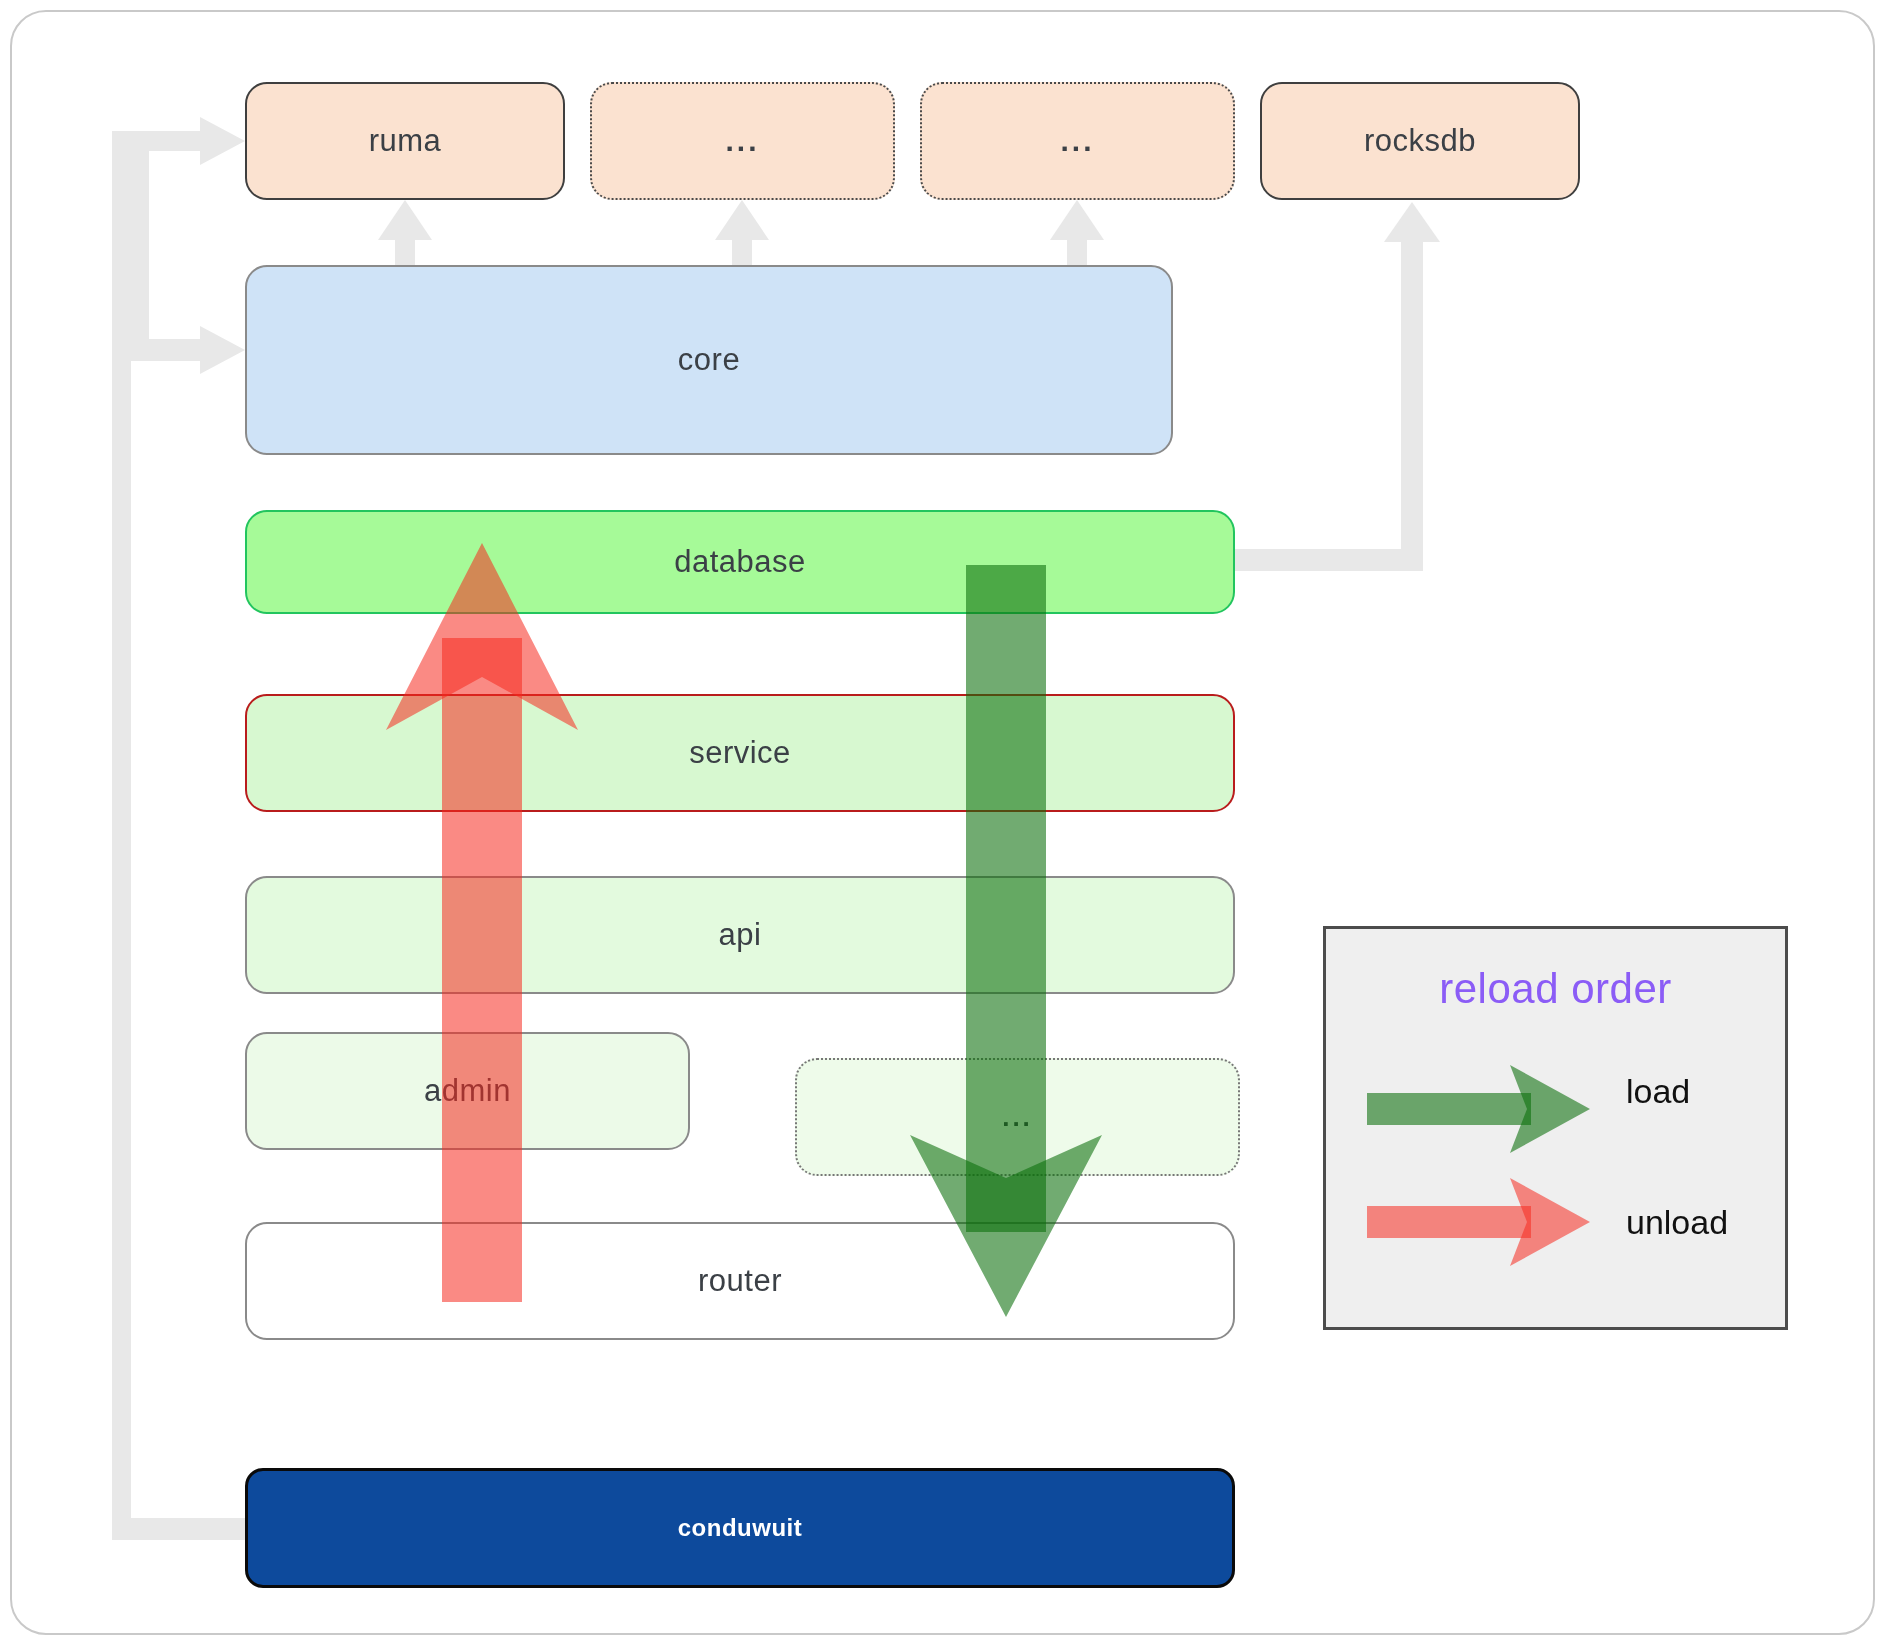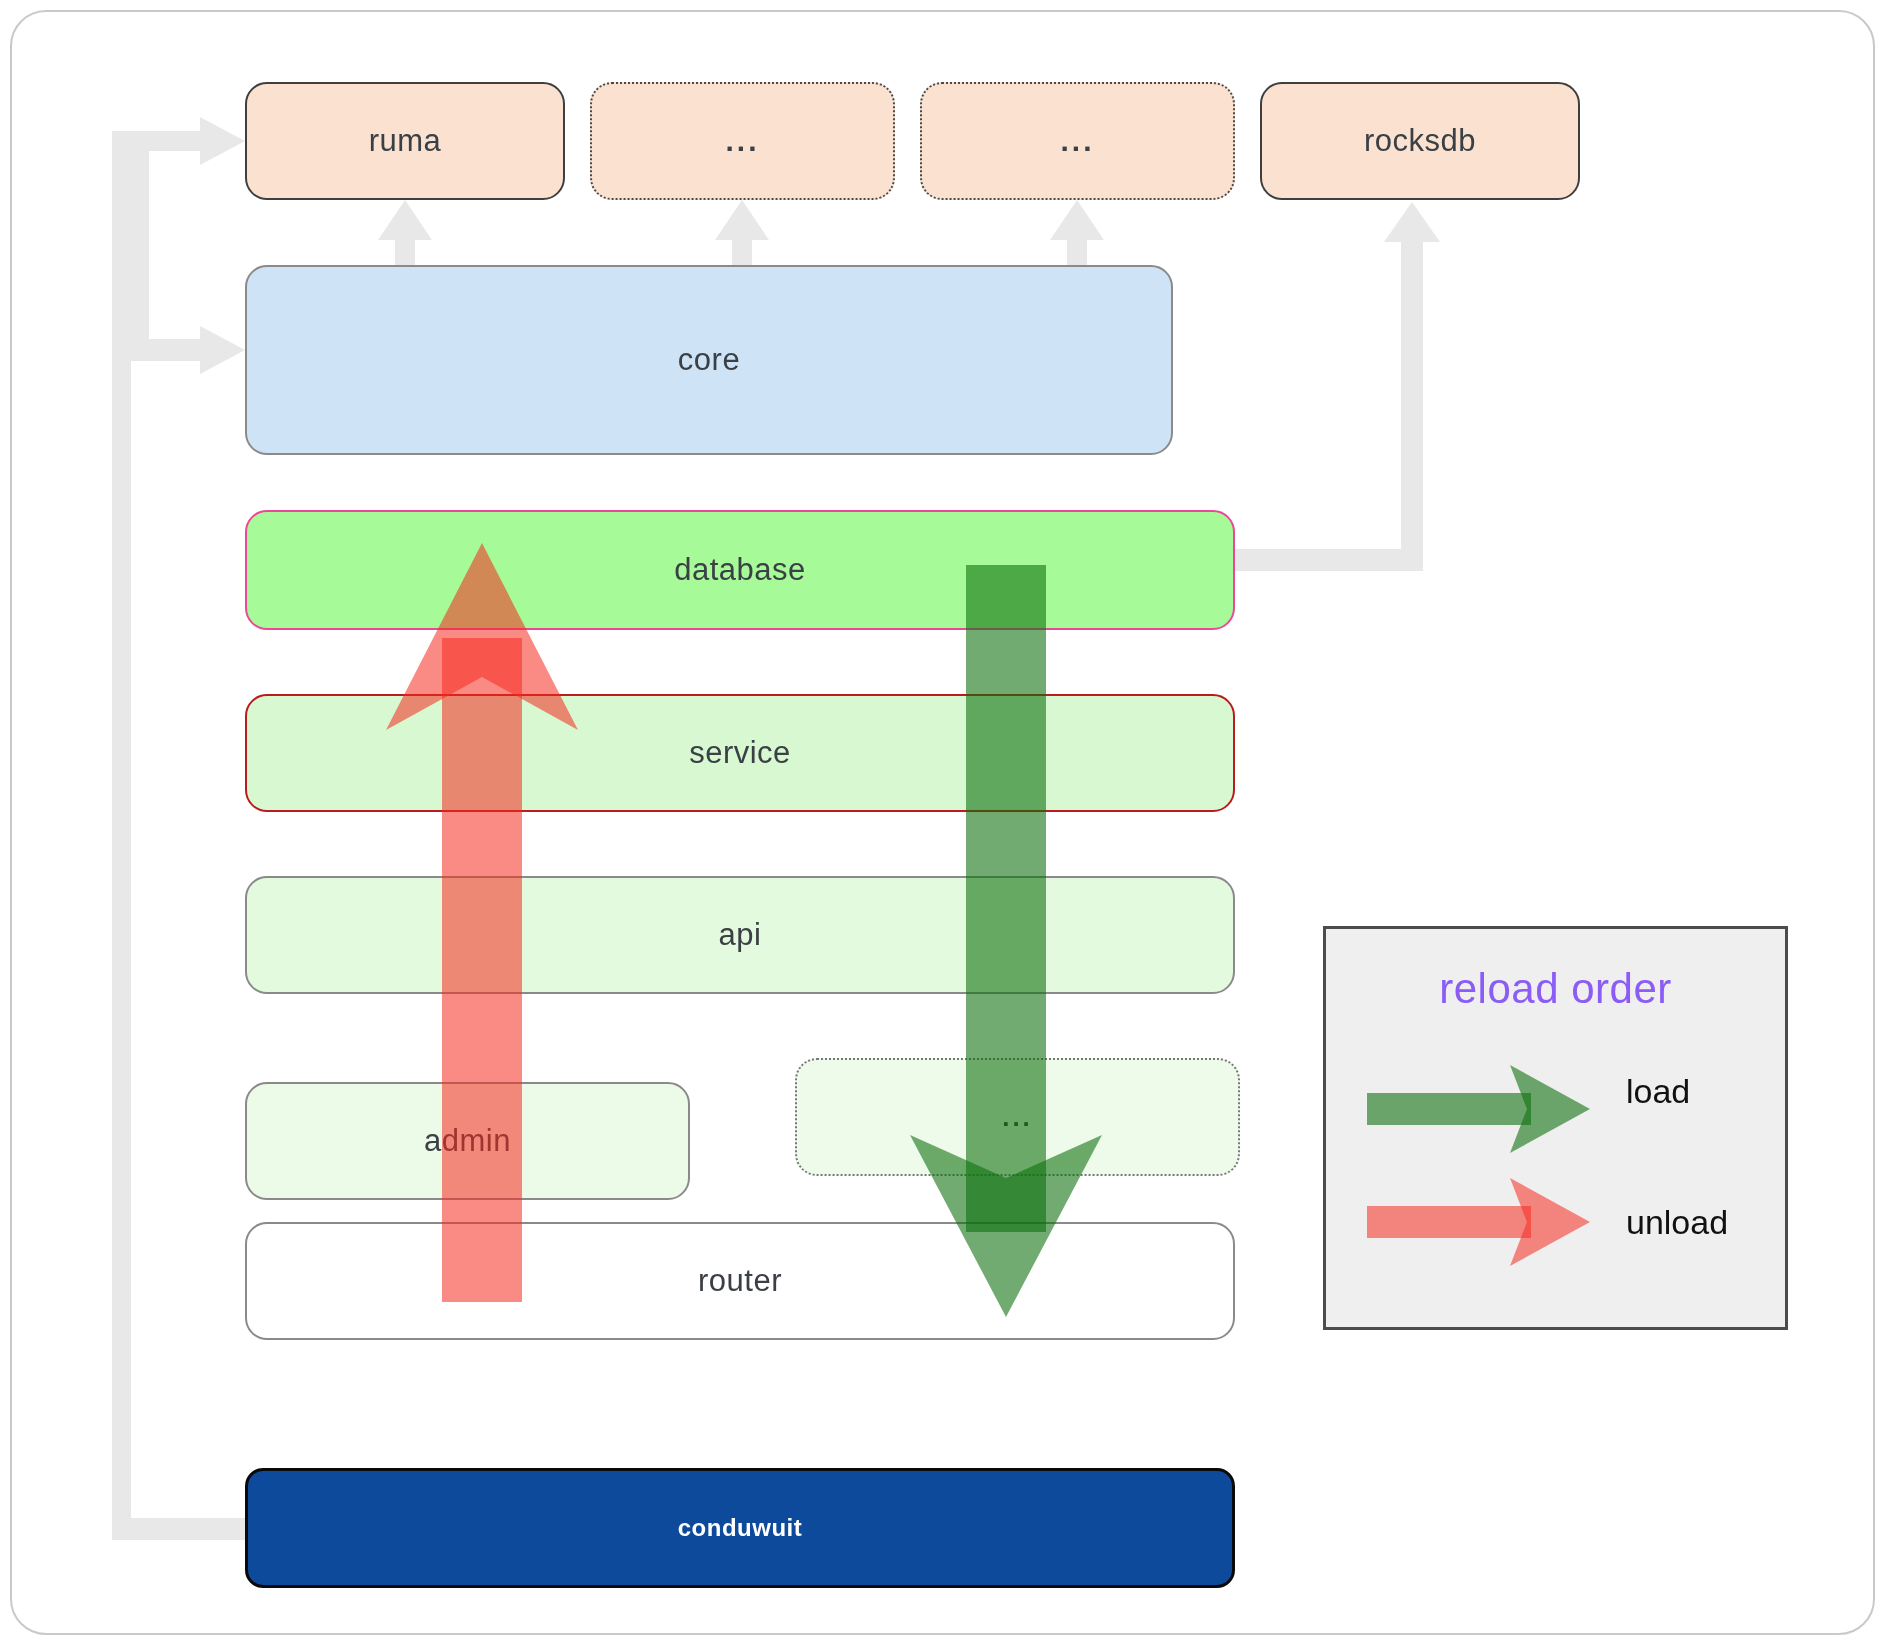--- a/index.html
+++ b/index.html
@@ -25,24 +25,24 @@
   }
   .r22{border-radius:22px;}
   
   #box-ruma      {left:245px;top:82px;width:320px;height:118px;background:var(--c-peach_fill,#fbe2d0);border:2.5px solid var(--c-dark_box_border,#3f3f3f);}
   #box-dots-1    {left:590px;top:82px;width:305px;height:118px;background:var(--c-peach_fill,#fbe2d0);border:2.5px dotted #4a4a4a;}
   #box-dots-2    {left:920px;top:82px;width:315px;height:118px;background:var(--c-peach_fill,#fbe2d0);border:2.5px dotted #4a4a4a;}
   #box-rocksdb   {left:1260px;top:82px;width:320px;height:118px;background:var(--c-peach_fill,#fbe2d0);border:2.5px solid var(--c-dark_box_border,#3f3f3f);}
   .dots-label{font-weight:bold;font-size:30px;letter-spacing:3px;}
   
   #box-core      {left:245px;top:265px;width:928px;height:190px;background:var(--c-core_fill,#cfe3f7);border:2px solid #8a8a8a;}
-  #box-database  {left:245px;top:510px;width:990px;height:120px;background:var(--c-database_fill,#a6fa98);border:2px solid #ec4899;}
+  #box-database  {left:245px;top:510px;width:990px;height:104px;background:var(--c-database_fill,#a6fa98);border:2px solid #22c55e;}
   #box-service   {left:245px;top:694px;width:990px;height:118px;background:var(--c-service_fill,#d7f8d0);border:2px solid #b91c1c;}
   #box-api       {left:245px;top:876px;width:990px;height:118px;background:var(--c-api_fill,#e3fade);border:2px solid #8a8a8a;}
-  #box-admin     {left:245px;top:1082px;width:445px;height:118px;background:var(--c-admin_fill,#ecfae8);border:2px solid #8a8a8a;}
+  #box-admin     {left:245px;top:1032px;width:445px;height:118px;background:var(--c-admin_fill,#ecfae8);border:2px solid #8a8a8a;}
   #box-admin-dots{left:795px;top:1058px;width:445px;height:118px;background:var(--c-admin_dots_fill,#eefbea);border:2px dotted #777;}
   #box-admin-dots .dots-label{font-size:26px;}
   #box-router    {left:245px;top:1222px;width:990px;height:118px;background:var(--c-router_fill,#ffffff);border:2px solid #8a8a8a;}
   #box-conduwuit {left:245px;top:1468px;width:990px;height:120px;background:var(--c-conduwuit_fill,#0d4a9c);border:3px solid #0a0a0a;border-radius:18px;color:var(--c-text_white,#fff);font-weight:bold;font-size:24px;}
 
   
   #legend{
     position:absolute;left:1323px;top:926px;width:465px;height:404px;
     background:var(--c-legend_bg,#efefef);border:3px solid var(--c-legend_border,#4c4c4c);
     box-sizing:border-box;z-index:2;

